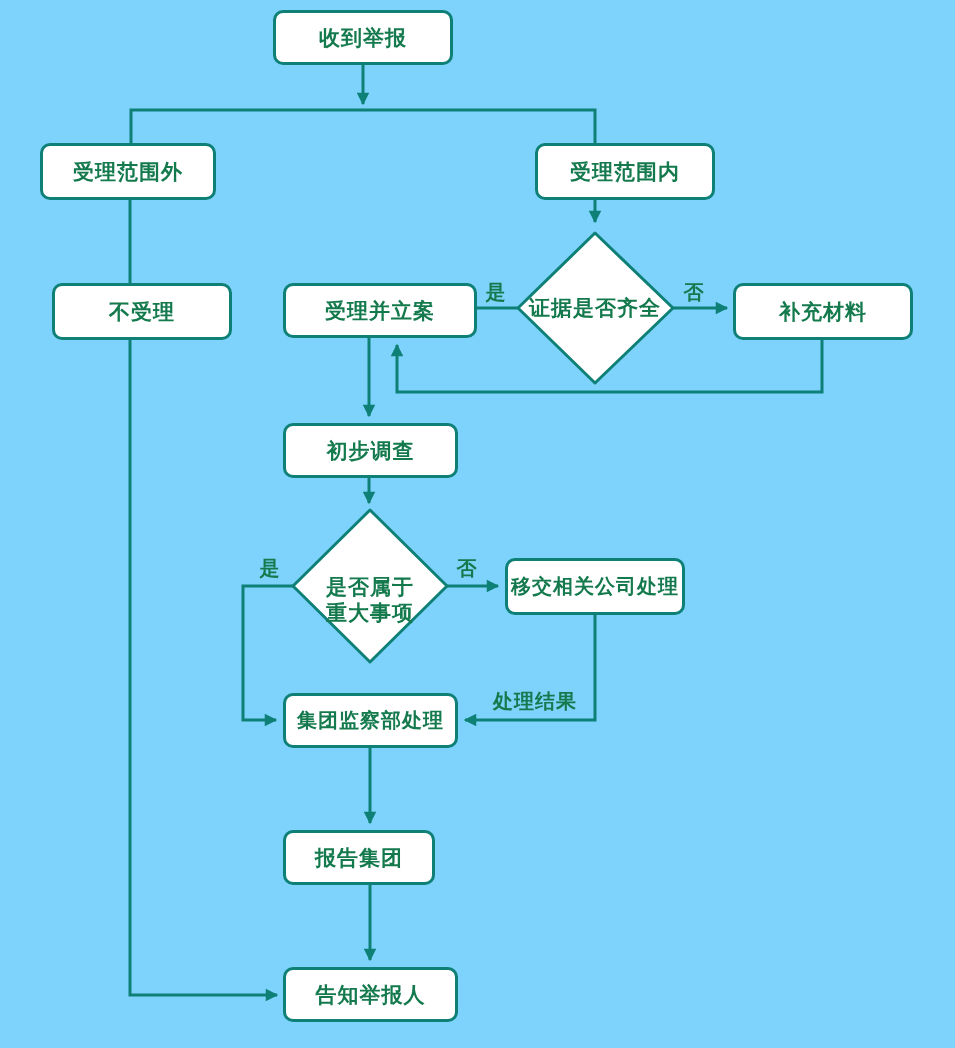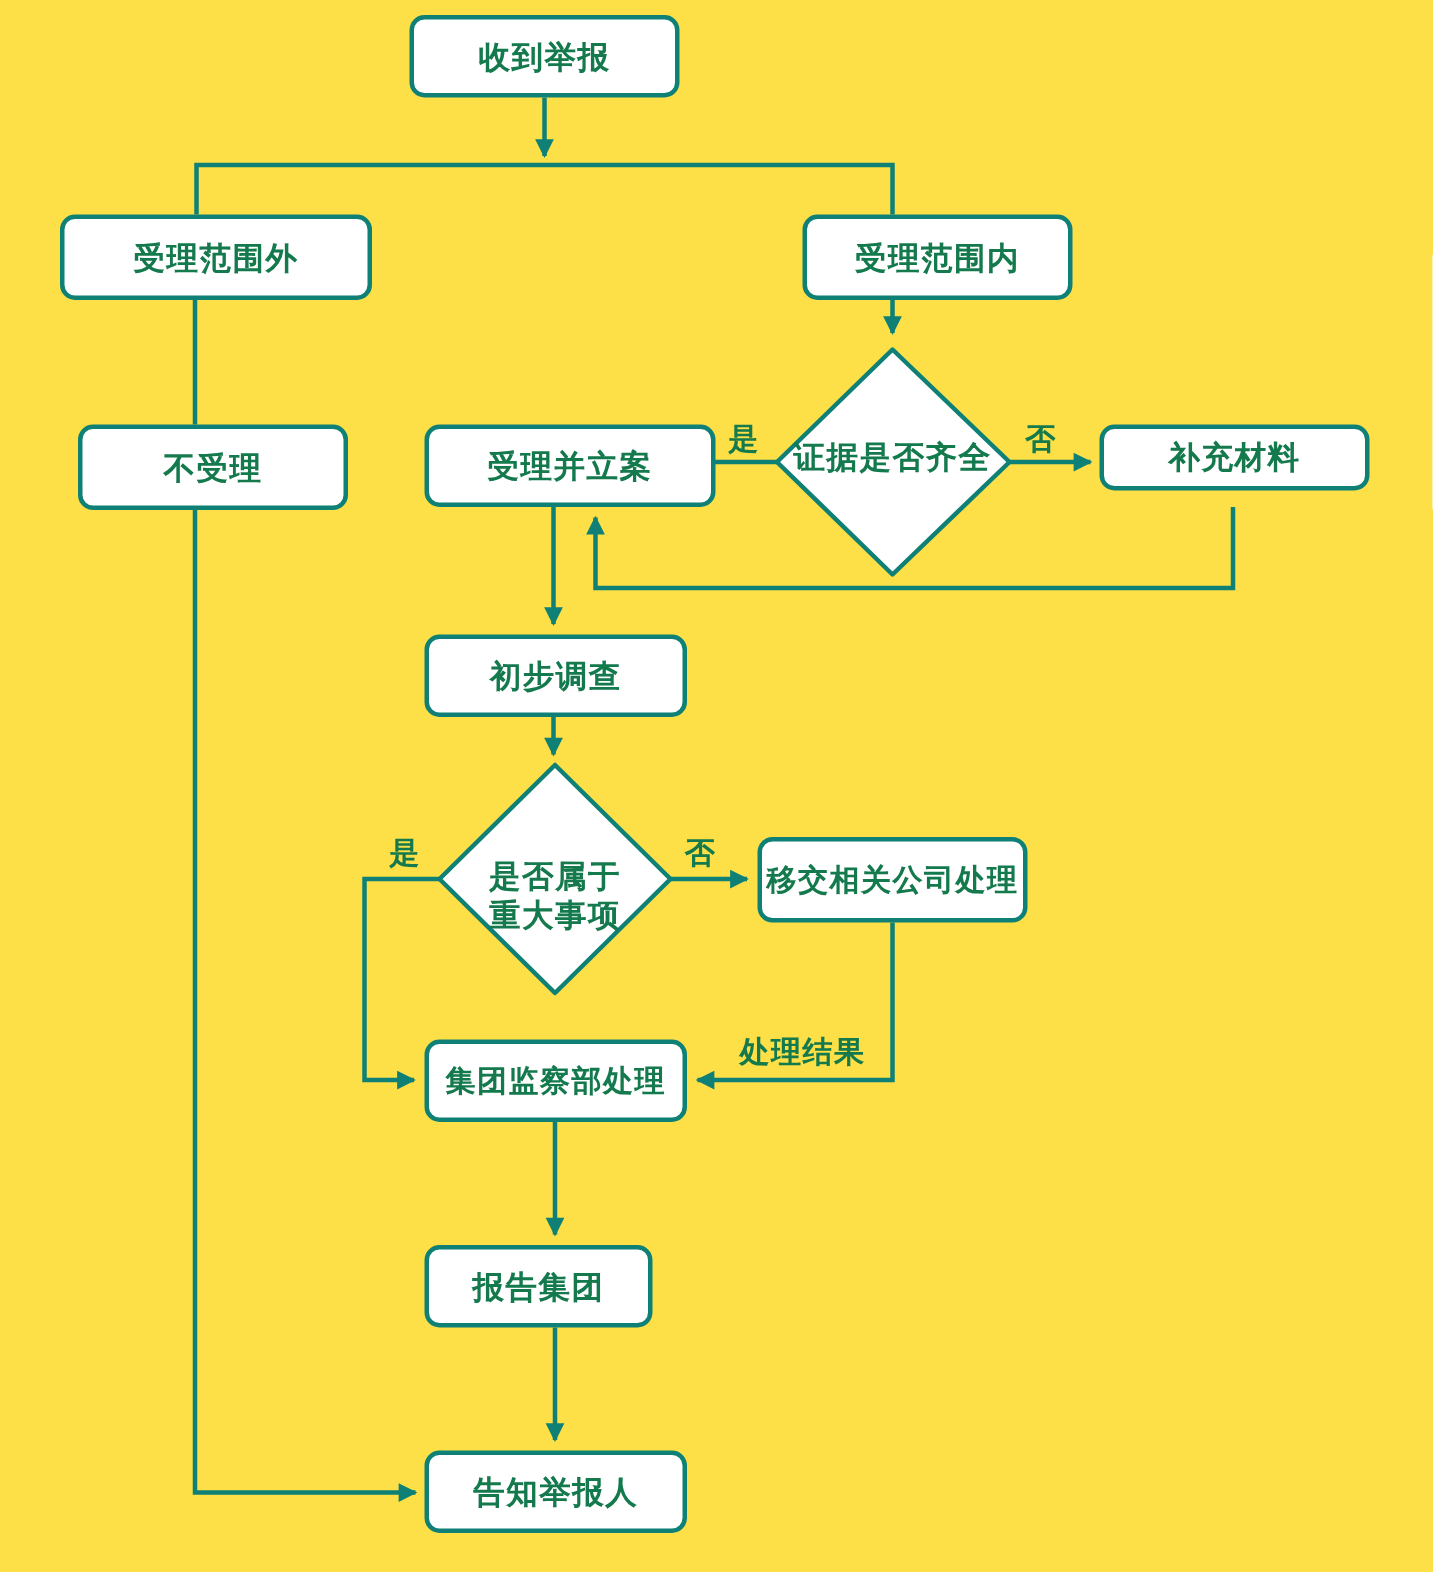--- a/index.html
+++ b/index.html
@@ -1,20 +1,20 @@
 <!DOCTYPE html>
 <html><head>
 <meta charset="utf-8">
 <style>
   html,body{margin:0;padding:0;background:#ffffff;}
   #canvas{
     position:relative;
     width:955px;height:1048px;
-    background:#fde047;
-    font-family:Liberation Mono, monospace;
+    background:#7dd3fc;
+    font-family:Liberation Sans, sans-serif;
     overflow:hidden;
   }
   #wires{position:absolute;left:0;top:0;width:955px;height:1048px;}
   .wire{stroke:#0e8076;stroke-width:3;fill:none;}
   .diamond{stroke:#0e8076;stroke-width:3;fill:#ffffff;stroke-linejoin:round;}
   .node{
     position:absolute;
     box-sizing:border-box;
     border:3px solid #0e8076;
     border-radius:10px;
@@ -81,29 +81,29 @@
     <path class="wire" d="M370,748 L370,823" marker-end="url(#arrow)"></path>
 
     <path class="wire" d="M370,885 L370,960" marker-end="url(#arrow)"></path>
 
     <polygon class="diamond" points="595,233 673,308 595,383 518,308"></polygon>
     <polygon class="diamond" points="370,510 447,586 370,662 293,586"></polygon>
   </svg>
 
   <div class="node" style="left:273px;top:10px;width:180px;height:55px;">收到举报</div>
 
-  <div class="node" style="left:40px;top:143px;width:208px;height:57px;">受理范围外</div>
+  <div class="node" style="left:40px;top:143px;width:176px;height:57px;">受理范围外</div>
 
   <div class="node" style="left:505px;top:143px;width:180px;height:57px;margin-left:30px;">受理范围内</div>
 
   <div class="node" style="left:52px;top:283px;width:180px;height:57px;text-align:center;">不受理</div>
 
   <div class="node" style="left:283px;top:283px;width:194px;height:55px;">受理并立案</div>
 
-  <div class="node" style="left:733px;top:283px;width:180px;height:44px;">补充材料</div>
+  <div class="node" style="left:733px;top:283px;width:180px;height:57px;">补充材料</div>
 
   <div class="node" style="left:283px;top:423px;width:175px;height:55px;">初步调查</div>
 
   <div class="node" style="left:505px;top:558px;width:180px;height:57px;font-size:20px;">移交相关公司处理</div>
 
   <div class="node" style="left:283px;top:693px;width:175px;height:55px;font-size:20px;">集团监察部处理</div>
 
   <div class="node" style="left:283px;top:830px;width:152px;height:55px;">报告集团</div>
 
   <div class="node" style="left:283px;top:967px;width:175px;height:55px;">告知举报人</div>

